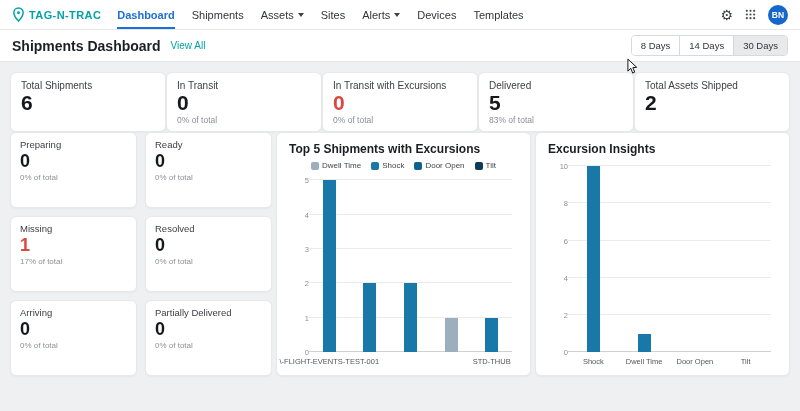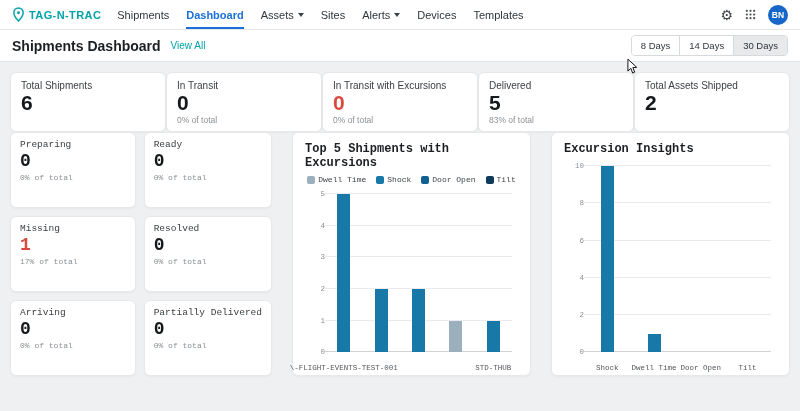--- a/index.html
+++ b/index.html
@@ -33,63 +33,63 @@
   .card{background:#fff;border:1px solid #e6e8ea;border-radius:6px;box-shadow:0 1px 2px rgba(0,0,0,.04);box-sizing:border-box;}
   .stat-card{flex:1;padding:7px 10px 6px;min-height:54px;}
   .stat-label{font-size:10px;color:#3c4146;}
   .stat-value{font-size:21px;font-weight:700;color:#16191c;line-height:1.15;}
   .stat-value.alert{color:#da4940;}
   .stat-sub{font-size:8.5px;color:#8b9095;min-height:10px;}
 
   .section-title{font-size:12.5px;font-weight:700;color:#1b1f23;padding:9px 12px 6px;}
 
   
-  .main{display:flex;gap:20px;padding:0 10px;height:244px;font-family:Liberation Mono, monospace;}
+  .main{display:flex;gap:4px;padding:0 10px;height:244px;}
   .status-grid{width:262px;display:grid;grid-template-columns:1fr 1fr;grid-auto-rows:1fr;gap:8px;}
   .status-card{padding:6px 9px;}
   .status-label{font-size:9.5px;color:#3c4146;white-space:nowrap;}
   .status-value{font-size:18px;font-weight:700;color:#16191c;line-height:1.25;}
   .status-value.alert{color:#da4940;}
   .status-sub{font-size:8px;color:#8b9095;}
 
   
   .chart-card{flex:1;padding:9px 12px;display:flex;flex-direction:column;min-width:0;}
   .chart-title{font-size:12px;font-weight:700;color:#1b1f23;}
   .legend{display:flex;justify-content:center;gap:10px;margin-top:5px;}
   .legend-item{display:flex;align-items:center;gap:3px;font-size:8px;color:#40454a;cursor:pointer;}
   .legend-swatch{width:8px;height:8px;border-radius:2px;display:inline-block;}
   .chart{flex:1;position:relative;margin:10px 6px 14px 20px;}
   .plot{position:absolute;top:0;left:0;right:0;bottom:0;}
   .gridline{position:absolute;left:0;right:0;height:1px;background:#e9ebed;}
   .gridline.zero{background:#ced2d5;}
   .ytick{position:absolute;right:100%;transform:translateY(50%);font-size:7.5px;color:#8b9095;}
   .bar{position:absolute;bottom:0;width:13px;}
-  .xtick{position:absolute;top:100%;margin-top:12px;transform:translateX(-50%);font-size:7.5px;color:#52575c;white-space:nowrap;}
+  .xtick{position:absolute;top:100%;margin-top:5px;transform:translateX(-50%);font-size:7.5px;color:#52575c;white-space:nowrap;}
 
   .cursor{position:absolute;left:627px;top:58px;z-index:9;}
 </style>
 </head>
 <body>
 
 <div class="screen">
 
   <nav class="topnav">
     <div class="logo">
       <svg width="13" height="15" viewBox="0 0 14 16">
         <path d="M7 1C4.2 1 2 3.2 2 6c0 3.6 5 9 5 9s5-5.4 5-9c0-2.8-2.2-5-5-5z" fill="none" stroke="#00a3a8" stroke-width="1.6"></path>
         <circle cx="7" cy="6" r="1.6" fill="#00a3a8"></circle>
       </svg>
       <span class="logo-text">TAG-N-TRAC</span>
     </div>
     <div class="nav-items">
-      <div class="nav-item">
-          <span>Shipments</span>
-        </div>
       <div class="nav-item active">
           <span>Dashboard</span>
+        </div>
+      <div class="nav-item">
+          <span>Shipments</span>
         </div>
       <div class="nav-item">
           <span>Assets</span>
           <span class="chevron"></span>
         </div>
       <div class="nav-item">
           <span>Sites</span>
         </div>
       <div class="nav-item">
           <span>Alerts</span>

